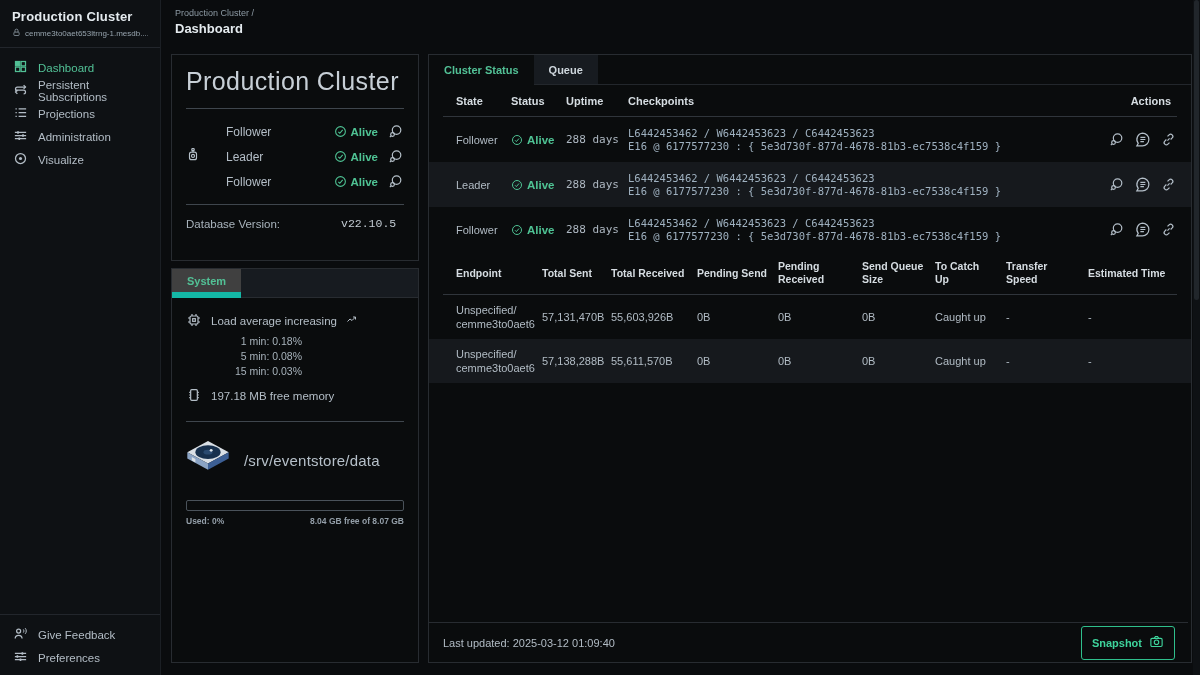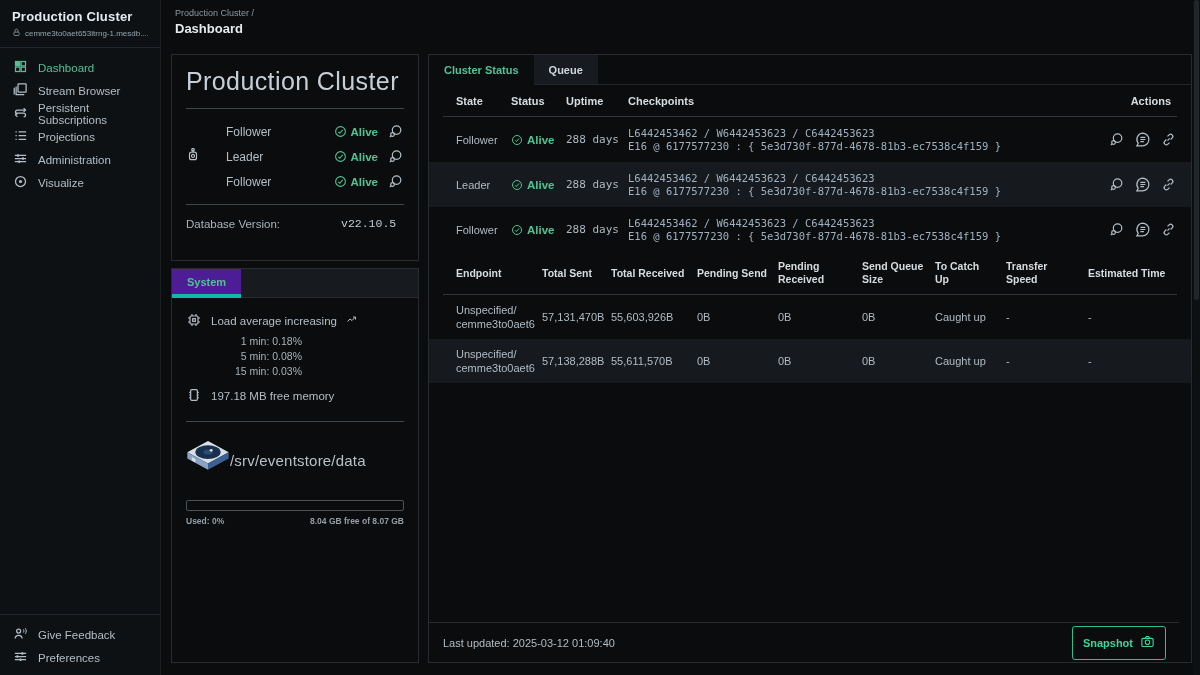--- a/index.html
+++ b/index.html
@@ -42,29 +42,29 @@
   .alive { display:flex; align-items:center; gap:4px; font-size:11.5px; font-weight:bold; color:#4fc394; }
   .node-link { display:flex; justify-content:flex-end; color:#b6c1ca; cursor:pointer; }
   .leader-ic { color:#b6c1ca; }
   .info-row { display:flex; height:19px; align-items:center; font-size:11.5px; }
   .info-label { width:155px; color:#a9b4bd; }
   .info-value { color:#c3ccd3; display:flex; align-items:center; gap:4px;font-family:Liberation Mono, monospace; }
 
   
   .tabbar { display:flex; height:29px; background:#171b20; border-bottom:1px solid #282c31; }
   .tab { display:flex; align-items:center; padding:0 15px; font-size:11px; font-weight:bold; color:#cfd7dd; cursor:pointer; }
-  .tab.active { background:#4c1d95; color:#52c196; border-bottom:4px solid #14b8a6; margin-bottom:-1px; }
+  .tab.active { background:#404040; color:#52c196; border-bottom:6px solid #14b8a6; margin-bottom:-1px; }
   .sys-body { padding:14px 14px 0 14px; }
   .sys-line { display:flex; align-items:center; gap:9px; font-size:11.5px; color:#b4bec7; }
   .sys-line svg { flex:0 0 auto; color:#b4bec7; }
   .load-rows { margin:4px 0 8px 30px; width:86px; }
   .load-rows div { font-size:10.5px; color:#a7b2bb; text-align:right; line-height:15px; }
   .mem-line { margin-top:6px; }
   .sys-hr { margin:16px 0 18px 0; }
-  .disk-row { display:flex; align-items:center; margin-bottom:20px;text-align:right; }
+  .disk-row { display:flex; align-items:center; gap:14px; margin-bottom:20px;text-align:right; }
   .disk-path { font-size:15px; color:#b6c0c9; letter-spacing:.2px; }
   .disk-bar { height:11px; border:1px solid #4a525a; border-radius:2px; background:transparent; margin-bottom:5px; }
   .disk-stats { display:flex; justify-content:space-between; font-size:8.5px; font-weight:bold; color:#949fa9; }
 
   
   .mp-tabbar { display:flex; height:30px; background:#0a0c0d; }
   .mp-tabbar .tab.active { background:#0a0c0d; }
   .mp-tabbar .tab.queue { background:#171b20; }
   .mp-tab-rest { flex:1; border-bottom:1px solid #23272c; }
   .mp-tabbar .tab { border-bottom:1px solid #23272c; }
@@ -81,21 +81,21 @@
   .actions-cell { display:flex; justify-content:flex-end; gap:9px; color:#b3bec8; }
   .actions-cell svg { cursor:pointer; }
 
   .t2-head, .t2-row { display:grid; grid-template-columns:86px 69px 86px 81px 84px 73px 71px 82px 1fr; padding-left:27px; padding-right:14px; align-items:center; }
   .t2-head { min-height:42px; font-size:10.5px; font-weight:bold; color:#d6dde2; padding-top:6px; padding-bottom:6px; }
   .t2-head > div { padding-right:10px; line-height:13px; }
   .t2-row { height:44px; font-size:11px; color:#b2bcc5; }
   .t2-row.hl { background:#16191d; }
   .endpoint-cell { line-height:14px; white-space:nowrap; overflow:hidden; }
 
-  .mp-footer { position:absolute; left:0; right:12px; bottom:0; height:40px; border-top:1px solid #282c31; display:flex; align-items:center; justify-content:space-between; padding:0 13px 0 14px; background:#0a0c0d; }
+  .mp-footer { position:absolute; left:0; right:3px; bottom:0; height:40px; border-top:1px solid #282c31; display:flex; align-items:center; justify-content:space-between; padding:0 13px 0 14px; background:#0a0c0d; }
   .last-updated { font-size:11px; color:#b2bcc5; }
   .snapshot-btn { display:flex; align-items:center; gap:7px; height:27px; padding:16px 10px; border:1px solid #2fbf8c; border-radius:3px; background:transparent; color:#3ed49c; font-size:11px; font-weight:bold; font-family:"Liberation Sans", sans-serif; cursor:pointer; }
 
   
   .scroll-track { position:absolute; right:0; top:0; width:7px; height:675px; background:#0e1114; }
   .scroll-thumb { position:absolute; right:1px; top:0; width:5px; height:300px; background:#21262b; border-radius:3px; }
 </style>
 </head>
 <body>
 
@@ -120,30 +120,20 @@
       <div class="nav-item active">
         <span>
           <svg width="15" height="15" viewBox="0 0 24 24" fill="none" stroke="currentColor" stroke-width="2">
               <rect x="4" y="4" width="7" height="7" fill="currentColor"></rect>
               <rect x="13" y="4" width="7" height="7"></rect>
               <rect x="4" y="13" width="7" height="7"></rect>
               <rect x="13" y="13" width="7" height="7"></rect>
             </svg>
         </span>
         <span>Dashboard</span>
-      </div>
-      <div class="nav-item">
-        <span>
-          <svg width="15" height="15" viewBox="0 0 24 24" fill="none" stroke="currentColor" stroke-width="2">
-              <rect x="8" y="3" width="13" height="13" rx="1"></rect>
-              <path d="M5 7v13h13"></path>
-              <path d="M3 10v11" transform="translate(-1,-1)"></path>
-            </svg>
-        </span>
-        <span>Stream Browser</span>
       </div>
       <div class="nav-item">
         <span>
           <svg width="15" height="15" viewBox="0 0 24 24" fill="none" stroke="currentColor" stroke-width="2">
               <path d="M20 8H7a3 3 0 0 0 0 6"></path>
               <path d="M17 5l3 3-3 3"></path>
               <path d="M4 16h13a3 3 0 0 1 0 6" transform="translate(0,-3)"></path>
               <path d="M7 13l-3 3 3 3"></path>
             </svg>
         </span>

